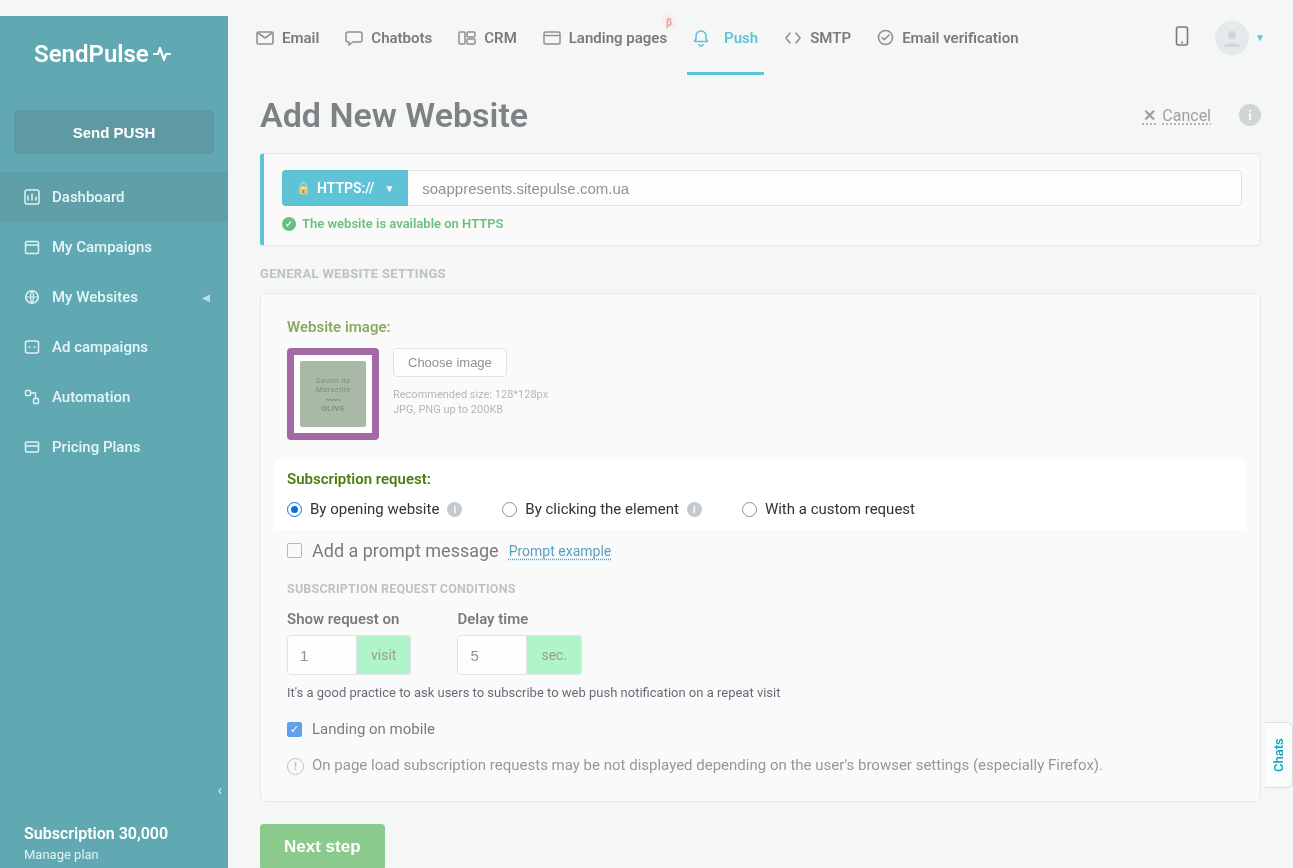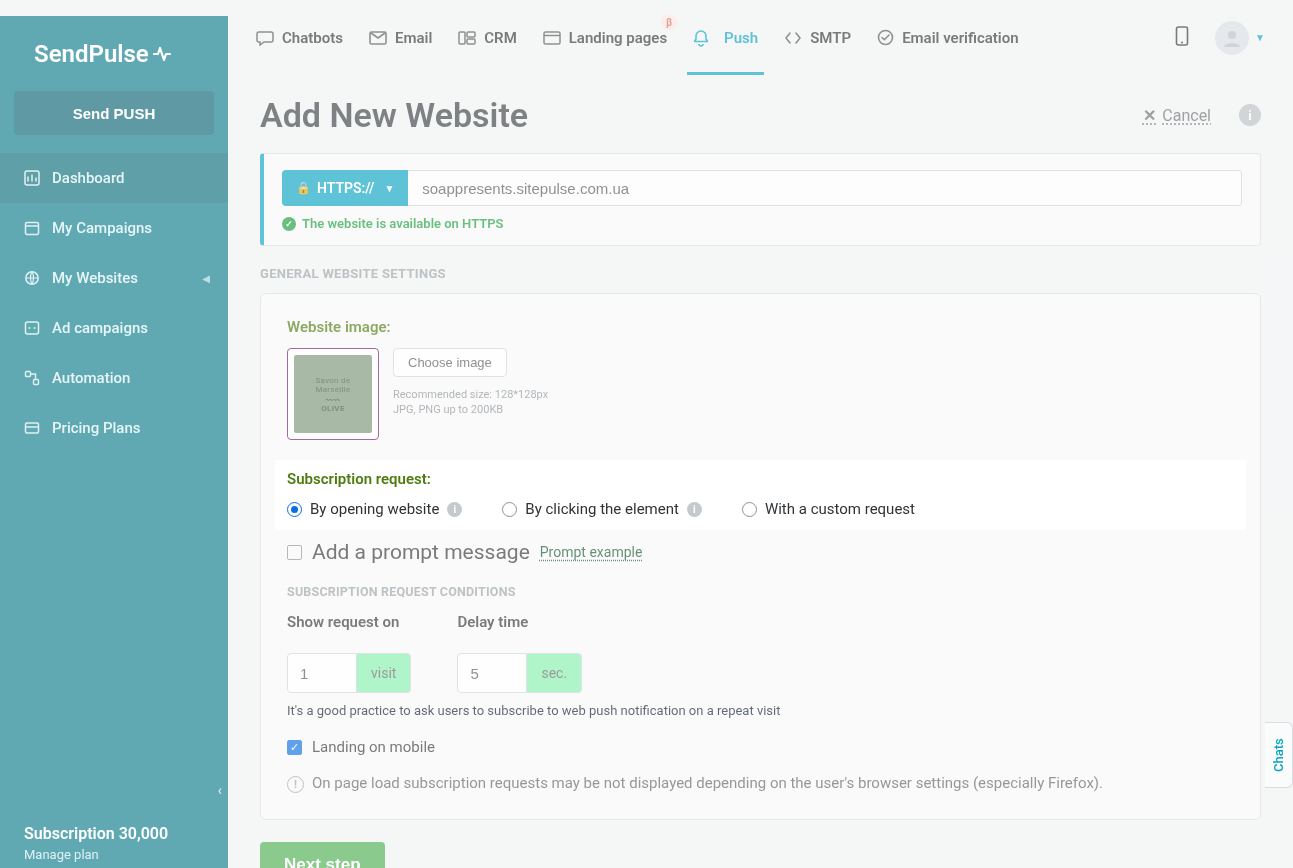--- a/index.html
+++ b/index.html
@@ -1,21 +1,21 @@
 <!DOCTYPE html>
 <html><head>
 <meta charset="utf-8">
 <style>
 * { box-sizing: border-box; margin: 0; padding: 0; }
 body { font-family: -apple-system, BlinkMacSystemFont, "Segoe UI", Roboto, sans-serif; background: #f0f1f2; color: #333; font-size: 14px; width: 1293px; height: 868px; overflow: hidden; position: relative; }
 .overlay { position: absolute; inset: 0; background: rgba(255,255,255,0.35); z-index: 50; pointer-events: none; }
 .sidebar { position: absolute; left: 0; top: 16px; width: 228px; height: 868px; background: #0b7b8b; color: #fff; }
 .logo { height: 75px; display: flex; align-items: center; padding-left: 34px; font-size: 24px; font-weight: 600; }
 .logo svg { margin-left: 4px; }
-.send-push-wrap { padding: 0 14px 18px; }
+.send-push-wrap { padding: 0 14px 18px; margin-top: 19px; }
 .send-push { background: #0a6573; color: #fff; border: none; width: 100%; height: 44px; border-radius: 4px; font-size: 15px; font-weight: 600; cursor: pointer; }
 .nav { display:flex; flex-direction:column; }
 .nav-item { display:flex; align-items:center; height: 50px; padding-left: 24px; color: #d9f1f4; font-size: 15px; font-weight: 500; cursor:pointer; position:relative;text-align:right; }
 .nav-item.active { background: #0a6c7a; }
 .nav-ico { width: 28px; display:flex; align-items:center; }
 .nav-caret { position:absolute; right:18px; font-size:10px; opacity:.7; }
 .sidebar-bottom { position:absolute; bottom:0; left:0; right:0; padding: 16px 24px 22px; }
 .sidebar-bottom .sub { font-weight:600; font-size:16px; margin-bottom:4px; }
 .sidebar-bottom .mp { font-size:13px; color:#cfeaee; cursor:pointer; }
 .collapse-handle { position:absolute; right:6px; top: 766px; color:#cfeaee; font-size:14px; cursor:pointer; }
@@ -45,42 +45,42 @@
 .proto .lock { font-size:12px; }
 .proto .caret { font-size:10px; margin-left:4px; }
 .url-input { flex:1; height:36px; border:1px solid #d0d5d8; border-left:none; border-radius:0 4px 4px 0; padding:0 14px; background:#fcfcfc; color:#555; font-size:15px; }
 .https-ok { margin-top:10px; color:#1a9f3a; font-size:13px; font-weight:600; display:flex; align-items:center; gap:6px; }
 .https-ok .okcirc { width:14px; height:14px; border-radius:50%; background:#1a9f3a; color:#fff; display:flex; align-items:center; justify-content:center; font-size:9px; }
 
 .section-label { color:#9aa1a6; font-weight:700; font-size:13px; letter-spacing:.3px; margin: 6px 0 12px; }
 .card { border:1px solid #d9dde0; border-radius:6px; background:#f7f8f8; padding: 24px 26px 26px; }
 .field-label { font-weight:600; color:#4d7c0f; font-size:15px; margin-bottom:12px; }
 .img-row { display:flex; gap:14px; align-items:flex-start; margin-bottom:20px; }
-.thumb { width:92px; height:92px; border:1px solid #701a75; border-radius:4px; padding:6px; background:#fff; }
+.thumb { width:92px; height:92px; border:7px solid #701a75; border-radius:4px; padding:6px; background:#fff; }
 .thumb-inner { width:100%; height:100%; background:#7a9675; border-radius:2px; display:flex; flex-direction:column; align-items:center; justify-content:center; color:#3e4f3c; font-size:8px; letter-spacing:.3px; }
 .choose-btn { border:1px solid #d0d5d8; background:#fdfdfd; color:#555; padding:6px 14px; border-radius:4px; font-size:13px; cursor:pointer; }
 .hint { color:#8a9095; font-size:11px; margin-top:10px; line-height:1.4; }
 
 .highlight { background:#fff; margin:0 -12px 10px; padding:10px 12px 12px; position:relative; z-index:100; border-radius:2px; }
 .radios { display:flex; gap:40px; align-items:center; margin-top:8px; }
 .radio { display:flex; align-items:center; gap:8px; cursor:pointer; color:#2f3336; font-size:15px; }
 .rdot { width:15px; height:15px; border-radius:50%; border:1.5px solid #8c9296; display:flex; align-items:center; justify-content:center; }
 .radio.sel .rdot { border-color:#0a6fe0; }
 .radio.sel .rdot::after { content:""; width:7px; height:7px; border-radius:50%; background:#0a6fe0; }
 .info-sm { width:15px; height:15px; border-radius:50%; background:#c3c9cd; color:#fff; font-size:10px; display:flex; align-items:center; justify-content:center; font-weight:700; cursor:pointer; }
 
 .check-row { display:flex; align-items:center; gap:10px; margin: 4px 0 20px; }
 .cbox { width:15px; height:15px; border:1.5px solid #8c9296; border-radius:2px; cursor:pointer; display:flex; align-items:center; justify-content:center; }
 .cbox.checked { background:#0a6fe0; border-color:#0a6fe0; }
 .cbox.checked::after { content:"✓"; color:#fff; font-size:11px; line-height:1; }
-.linklike { color:#14532d; text-decoration: underline dotted; text-underline-offset:3px; cursor:pointer; font-size:14px; }
+.linklike { color:#0369a1; text-decoration: underline dotted; text-underline-offset:3px; cursor:pointer; font-size:14px; }
 
 .cond-label { color:#9aa1a6; font-weight:700; font-size:12.5px; letter-spacing:.2px; margin-bottom:14px; }
 .cond-row { display:flex; gap:46px; }
-.cond-col .clab { font-weight:600; font-size:15px; margin-bottom:22px; }
+.cond-col .clab { font-weight:600; font-size:15px; margin-bottom:7px; }
 .inp-group { display:flex; }
 .inp-group input { width:70px; height:40px; border:1px solid #d0d5d8; border-radius:4px 0 0 4px; padding:0 12px; background:#fdfdfd; font-size:15px; color:#555; }
 .inp-group .suffix { height:40px; border:1px solid #d0d5d8; border-left:none; border-radius:0 4px 4px 0; background:#86efac; color:#666; padding:12px 14px; display:flex; align-items:center; font-size:14px; }
 .small-note { color:#0f172a; font-size:13px; margin-top:10px; }
 
 .warn-row { display:flex; align-items:flex-start; gap:8px; color:#5c6266; font-size:15px; margin-top:18px; }
 .warn-ico { width:17px; height:17px; border-radius:50%; border:1.5px solid #9aa1a6; color:#9aa1a6; font-size:11px; display:flex; align-items:center; justify-content:center; font-weight:700; margin-top:2px; }
 
 .next-btn { margin-top:22px; background:#4caf50; color:#fff; border:none; height:46px; padding:0 24px; border-radius:4px; font-size:17px; font-weight:600; cursor:pointer; }
 
@@ -162,34 +162,34 @@
   <div class="sidebar-bottom">
     <div class="sub">Subscription 30,000</div>
     <div class="mp">Manage plan</div>
   </div>
 </div>
 
 <div class="topbar">
   <div class="tabs">
     <div class="tab">
         <span class="ico">
-          <svg width="18" height="16" viewBox="0 0 18 16">
-            <path d="M3 2h12a2 2 0 012 2v6a2 2 0 01-2 2H8l-4 3v-3H3a2 2 0 01-2-2V4a2 2 0 012-2z" stroke="currentColor" stroke-width="1.5" fill="none"></path>
-          </svg>
-        </span>
-        <span>Chatbots</span>
-      </div>
-    <div class="tab">
-        <span class="ico">
           <svg width="18" height="14" viewBox="0 0 18 14">
             <rect x="1" y="1" width="16" height="12" rx="1.5" stroke="currentColor" stroke-width="1.6" fill="none"></rect>
             <path d="M2 2l7 5 7-5" stroke="currentColor" stroke-width="1.6" fill="none"></path>
           </svg>
         </span>
         <span>Email</span>
+      </div>
+    <div class="tab">
+        <span class="ico">
+          <svg width="18" height="16" viewBox="0 0 18 16">
+            <path d="M3 2h12a2 2 0 012 2v6a2 2 0 01-2 2H8l-4 3v-3H3a2 2 0 01-2-2V4a2 2 0 012-2z" stroke="currentColor" stroke-width="1.5" fill="none"></path>
+          </svg>
+        </span>
+        <span>Chatbots</span>
       </div>
     <div class="tab">
         <span class="ico">
           <svg width="18" height="14" viewBox="0 0 18 14">
             <rect x="1" y="1" width="6" height="12" rx="1" stroke="currentColor" stroke-width="1.5" fill="none"></rect>
             <rect x="9" y="1" width="8" height="5" rx="1" stroke="currentColor" stroke-width="1.5" fill="none"></rect>
             <rect x="9" y="8" width="8" height="5" rx="1" stroke="currentColor" stroke-width="1.5" fill="none"></rect>
           </svg>
         </span>
         <span>CRM</span>
@@ -310,21 +310,21 @@
         </label>
         <label class="radio">
           <span class="rdot"></span>
           <span>With a custom request</span>
         </label>
       </div>
     </div>
 
     <div class="check-row">
       <span class="cbox"></span>
-      <span style="font-size:21px;">Add a prompt message</span>
+      <span style="font-size:18px;">Add a prompt message</span>
       <span class="linklike">Prompt example</span>
     </div>
 
     <div class="cond-label">SUBSCRIPTION REQUEST CONDITIONS</div>
     <div class="cond-row">
       <div class="cond-col">
         <div class="clab">Show request on</div>
         <div class="inp-group">
           <input value="1" style="">
           <span class="suffix">visit</span>

